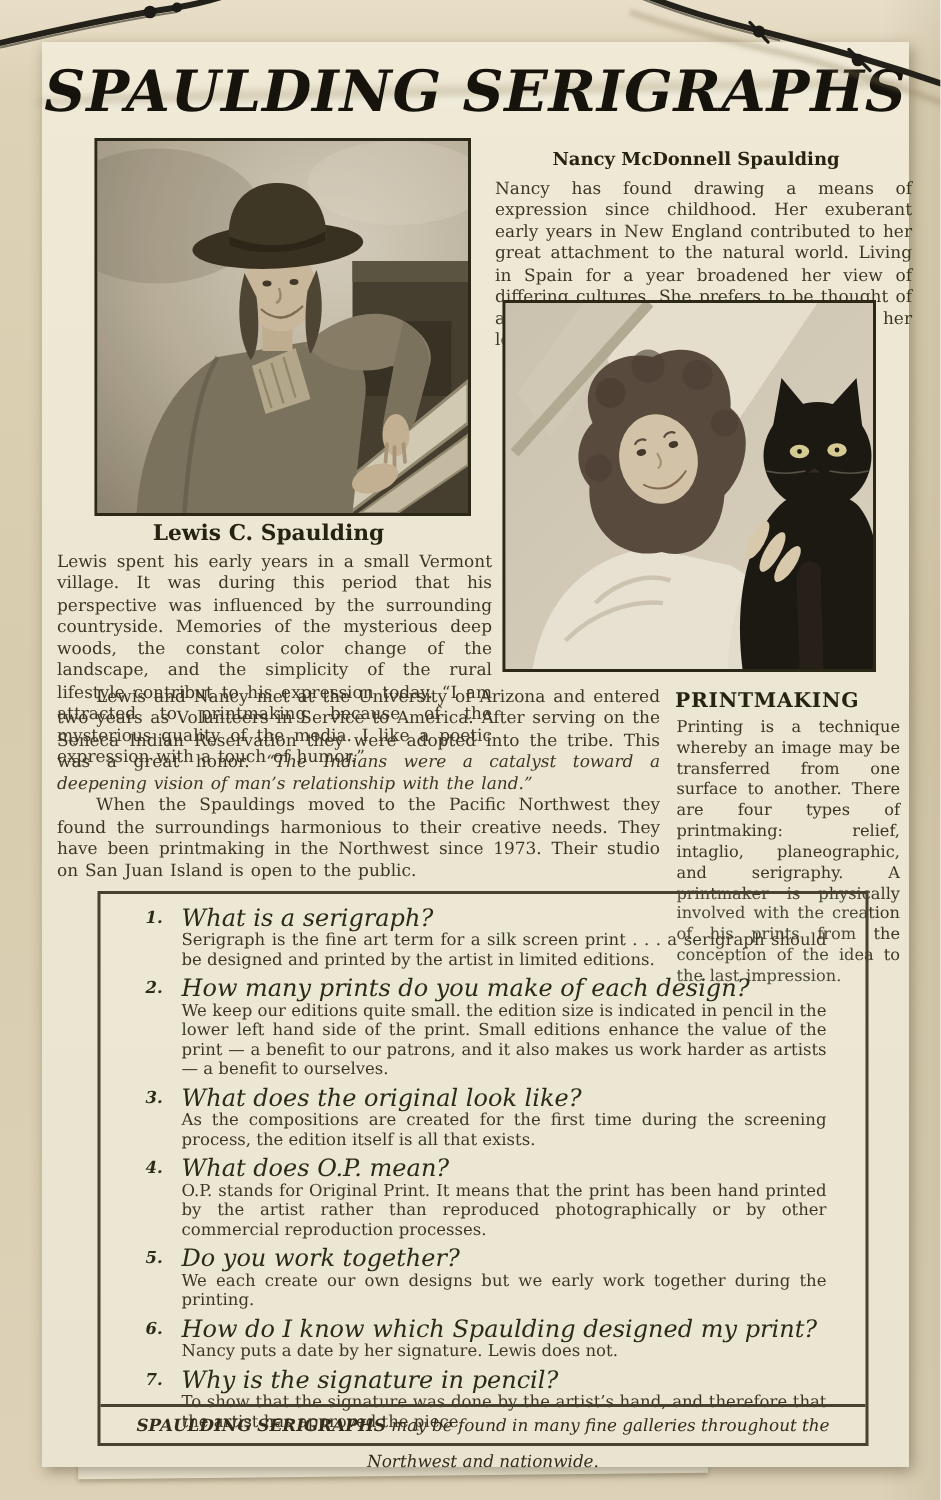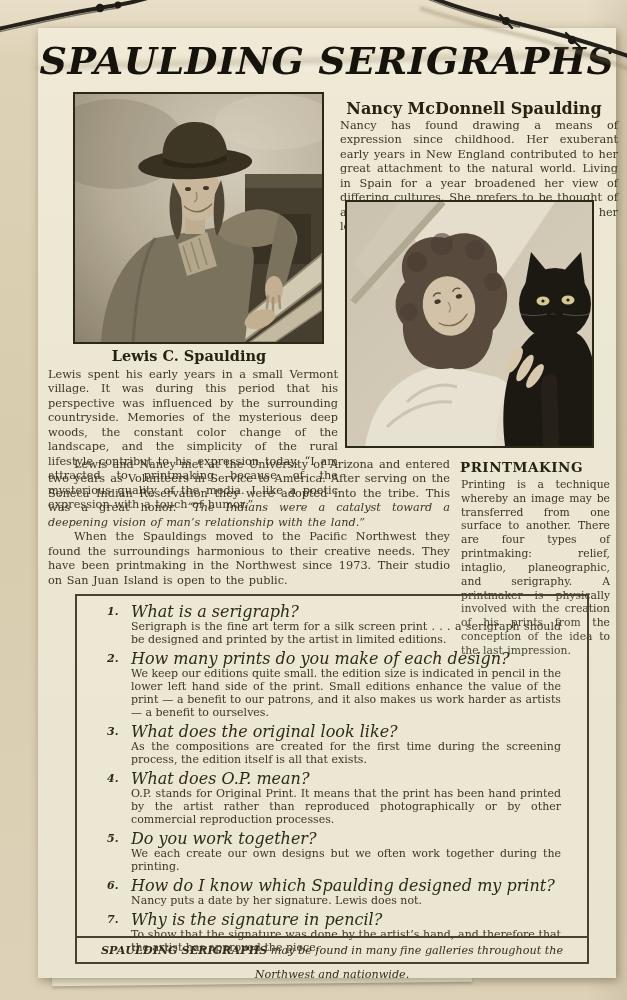--- a/index.html
+++ b/index.html
@@ -7,40 +7,40 @@
     width:627px;height:1000px;position:relative;overflow:hidden;
     font-family:"DejaVu Serif","Liberation Serif",serif;
     background:linear-gradient(180deg,#e9dfc9 0%,#ddd2b6 6%,#d8ccae 45%,#ddd2b8 100%);
   }
   .wall{position:absolute;inset:0;}
   .wall-right-shade{position:absolute;top:0;right:0;width:40px;height:100%;
     background:linear-gradient(90deg,rgba(120,105,70,0) 0%,rgba(120,105,70,.12) 100%);}
   .under-sheet{position:absolute;left:52px;top:968px;width:420px;height:16px;
     background:#efe9d5;transform:rotate(-.6deg);box-shadow:0 2px 3px rgba(80,70,40,.3);}
   .poster{
-    position:absolute;left:38px;top:28px;width:578px;height:950px;
+    position:absolute;left:28px;top:28px;width:578px;height:950px;
     background:linear-gradient(180deg,#efe9d6 0%,#ece7d2 40%,#e9e4cf 100%);
     box-shadow:2px 3px 9px rgba(70,60,35,.45);
     color:#37321f;
   }
   .crease{position:absolute;left:-6px;top:26px;width:592px;height:16px;
     background:linear-gradient(180deg,rgba(140,120,85,0) 0%,rgba(140,120,85,.30) 45%,rgba(255,255,248,.45) 78%,rgba(140,120,85,0) 100%);
     border-radius:50%;transform:rotate(-1.2deg);filter:blur(2px);pointer-events:none;}
   .title{
     position:absolute;left:0;top:10px;width:100%;margin:0;text-align:center;
     font-style:italic;font-weight:bold;font-size:38px;letter-spacing:.5px;color:#15130c;
   }
   .photo{position:absolute;margin:0;border:2px solid #2c2818;background:#c9c1ad;
     box-shadow:0 0 0 1px #dcd6c2 inset;}
   .photo svg{display:block;width:100%;height:100%;}
   .lewis-photo{left:35px;top:64px;width:247px;height:248px;}
   .nancy-photo{left:307px;top:172px;width:245px;height:244px;}
   h2{margin:0;font-weight:bold;color:#272313;}
   .lewis-heading{position:absolute;left:0;top:319px;width:302px;text-align:center;font-size:14.5px;}
-  .nancy-heading{position:absolute;left:300px;top:71px;width:272px;text-align:center;font-size:16px;}
+  .nancy-heading{position:absolute;left:300px;top:71px;width:272px;text-align:center;font-size:12px;}
   .printmaking-heading{position:absolute;left:422px;top:431px;width:150px;text-align:left;font-size:13.5px;letter-spacing:.5px;}
   p{margin:0;}
   .body-text{font-size:11.3px;line-height:1.28;text-align:justify;color:#3c3725;
     word-spacing:1px;}
   .lewis-para{position:absolute;left:10px;top:340px;width:290px;}
   .nancy-para{position:absolute;left:302px;top:91px;width:278px;}
   .history{position:absolute;left:10px;top:430px;width:402px;}
   .history p{text-indent:26px;}
   .history em{font-style:italic;}
   .printmaking-para{position:absolute;left:423px;top:450px;width:149px;font-size:10.8px;}
@@ -211,21 +211,21 @@
           <div class="faq-body">
             <div class="faq-q">What does O.P. mean?</div>
             <div class="faq-a">O.P. stands for Original Print. It means that the print has been hand printed by the artist rather than reproduced photographically or by other commercial reproduction processes.</div>
           </div>
         </div>
 
         <div class="faq-item">
           <div class="faq-num">5.</div>
           <div class="faq-body">
             <div class="faq-q">Do you work together?</div>
-            <div class="faq-a">We each create our own designs but we often work together during the printing.</div>
+            <div class="faq-a">We each create our own designs but we early work together during the printing.</div>
           </div>
         </div>
 
         <div class="faq-item">
           <div class="faq-num">6.</div>
           <div class="faq-body">
             <div class="faq-q">How do I know which Spaulding designed my print?</div>
             <div class="faq-a">Nancy puts a date by her signature. Lewis does not.</div>
           </div>
         </div>

